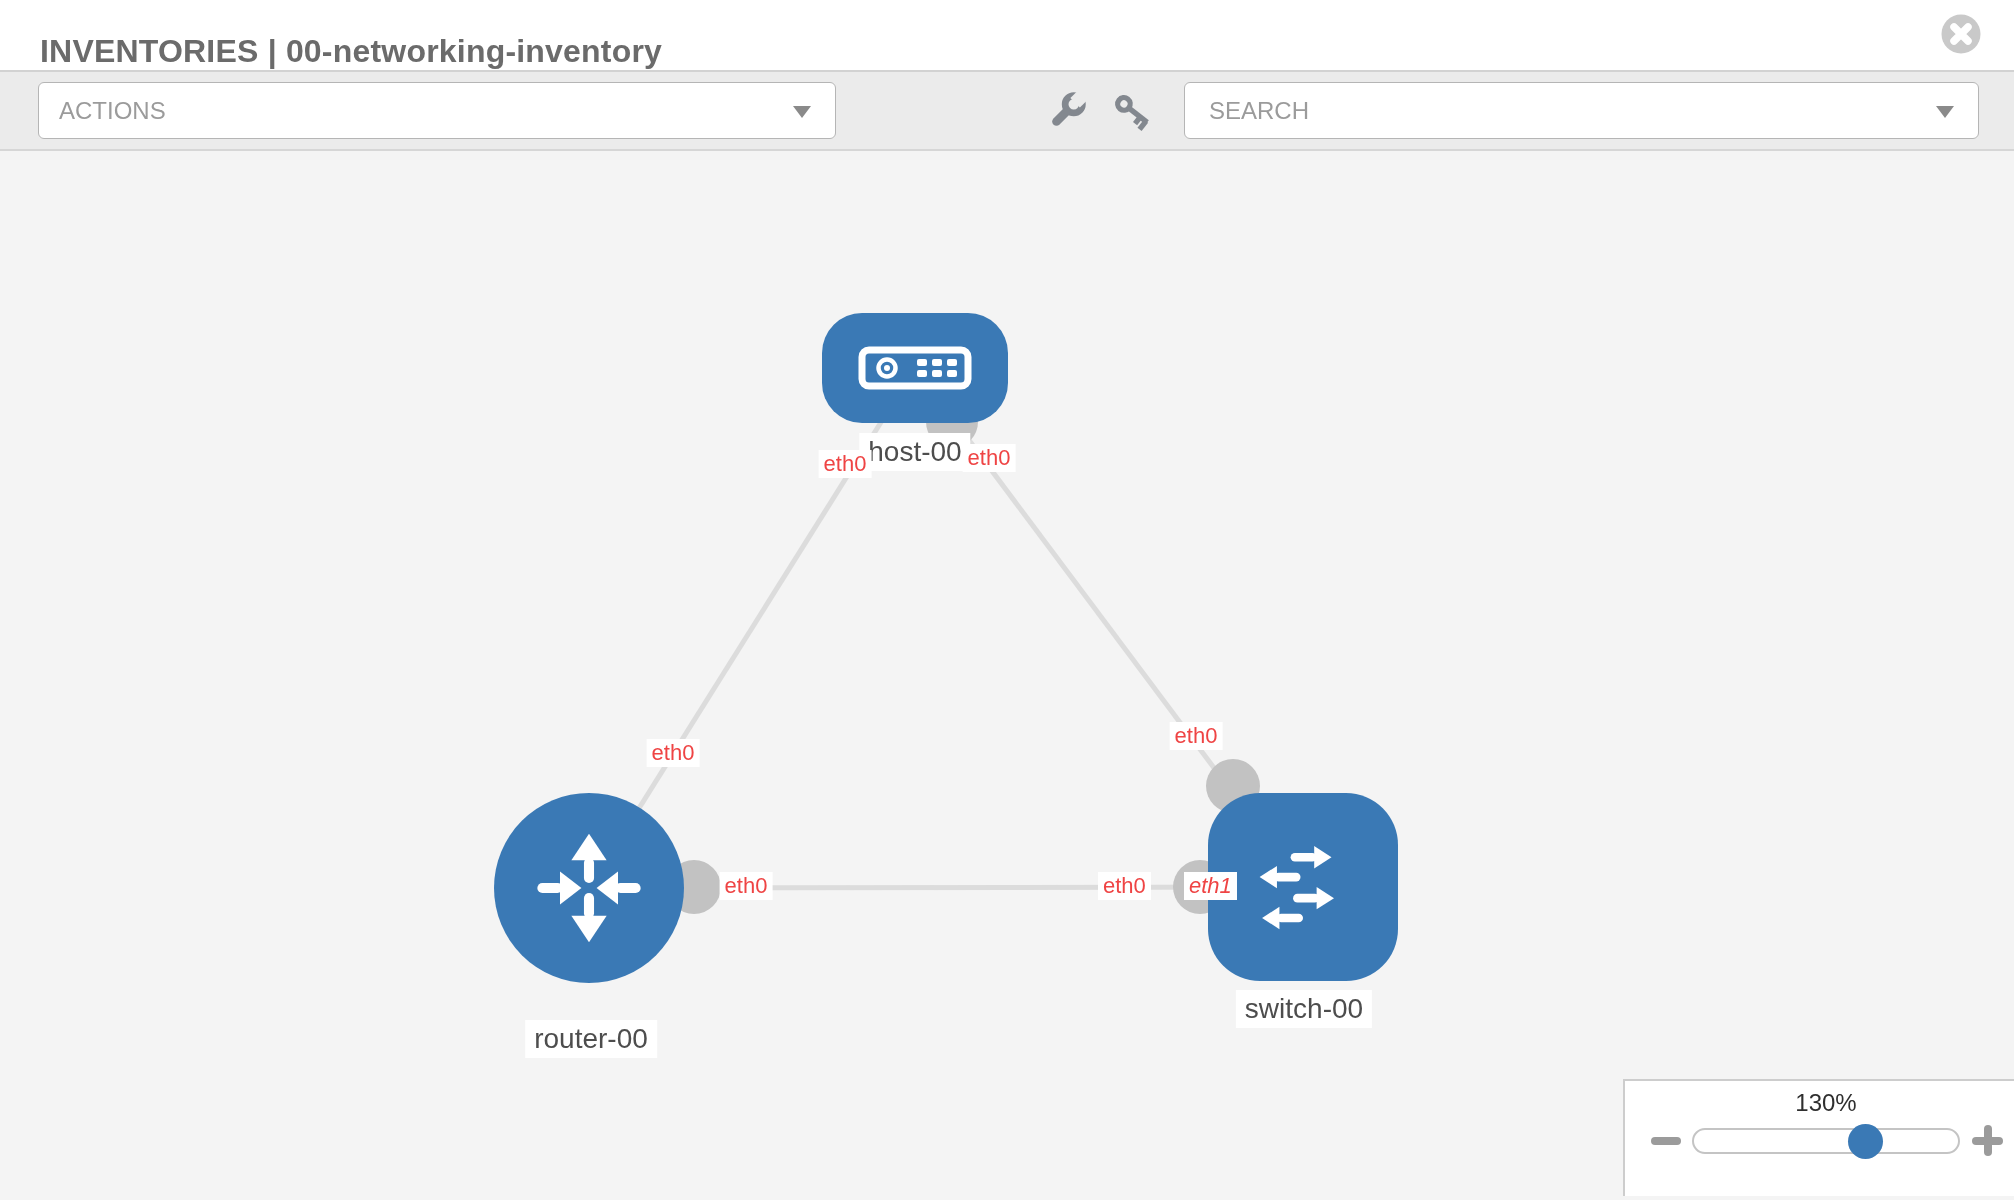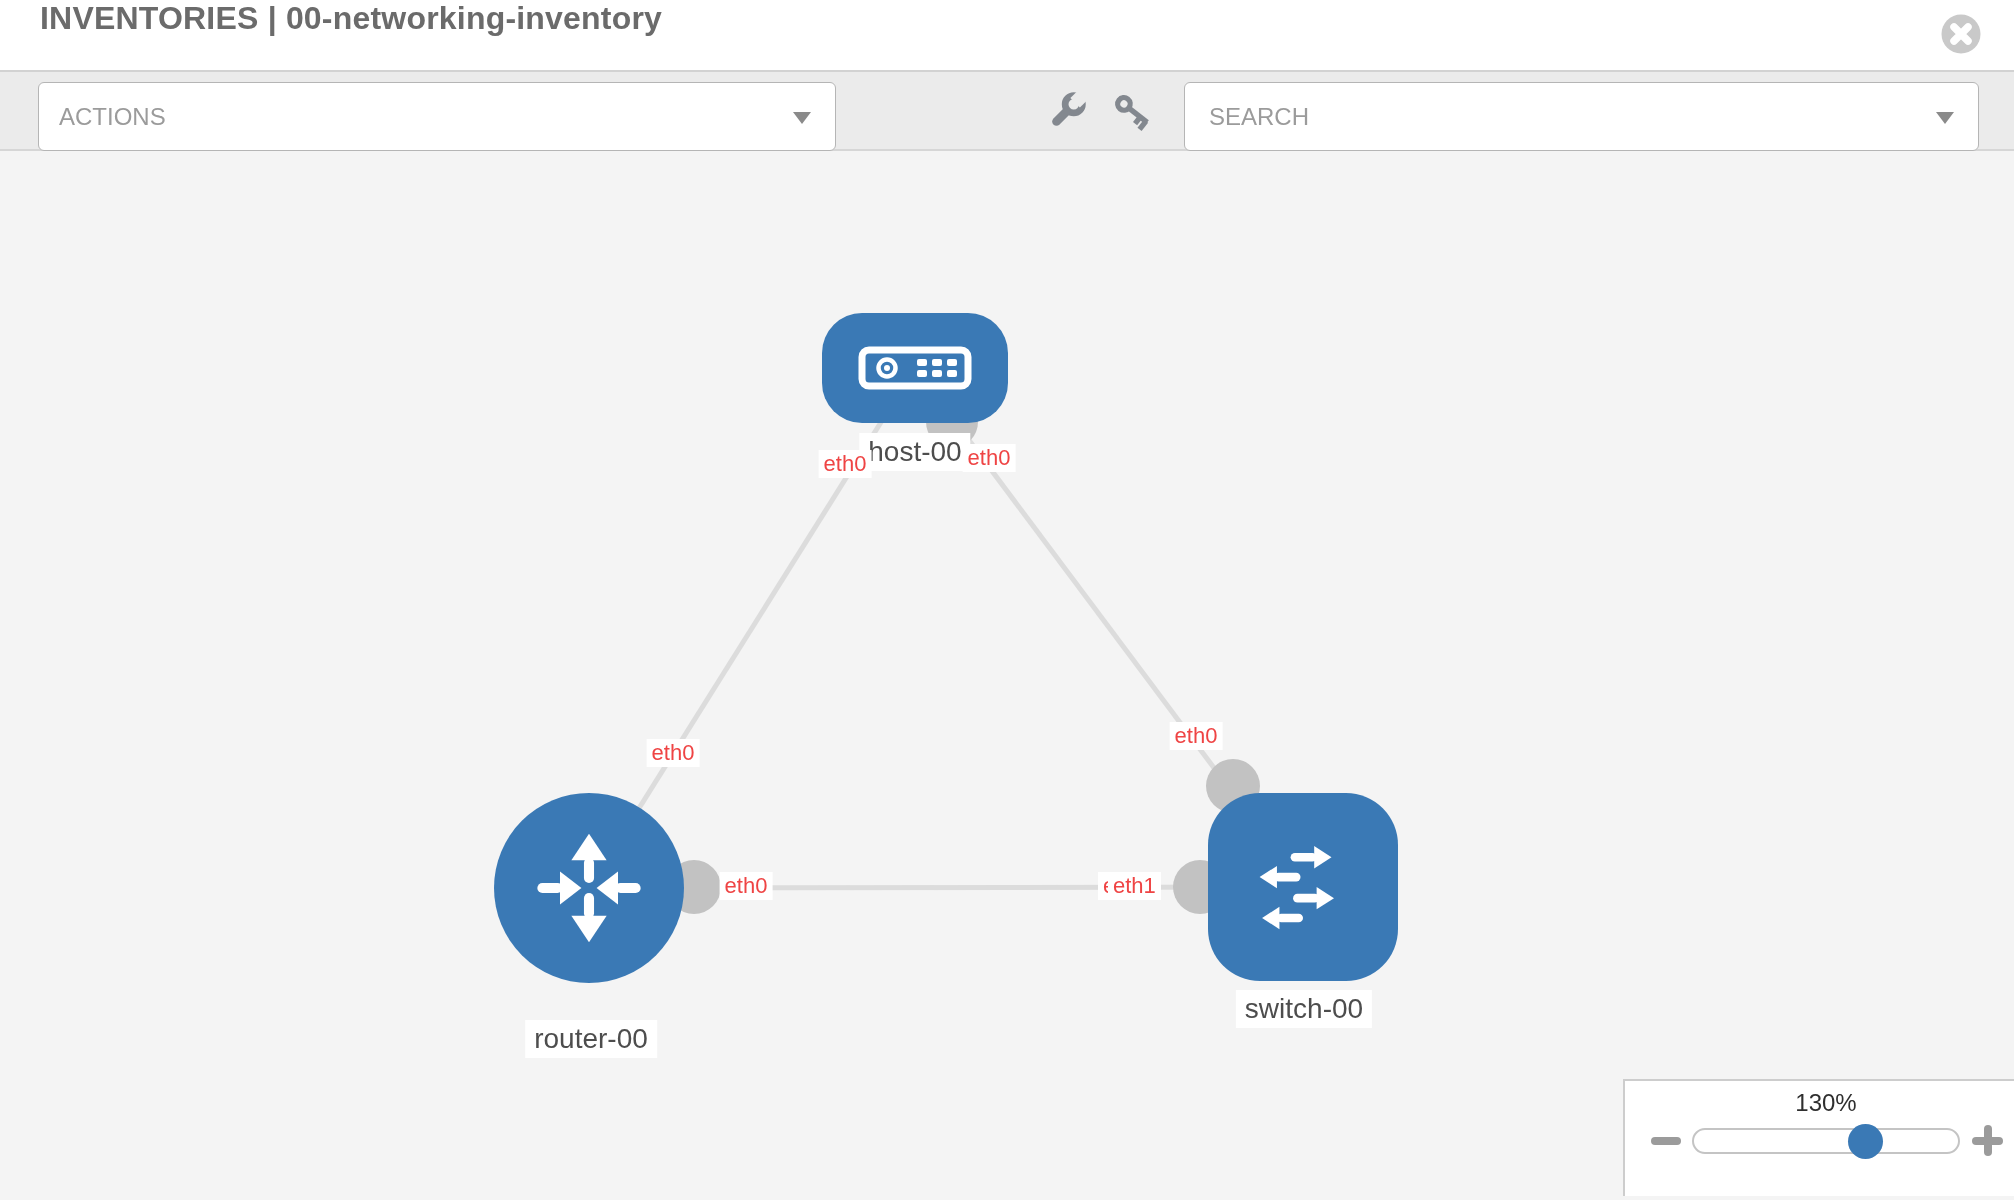--- a/index.html
+++ b/index.html
@@ -1,28 +1,28 @@
 <!DOCTYPE html>
 <html><head>
 <meta charset="utf-8">
 <style>
   * { margin:0; padding:0; box-sizing:border-box; }
   html,body { width:2014px; height:1200px; overflow:hidden;
               font-family:"Liberation Sans", sans-serif; background:#f4f4f4; }
 
   
   .header { height:72px; background:#ffffff; border-bottom:2px solid #d2d2d2;
-            display:flex; align-items:flex-start; padding:0 32px 0 40px; position:relative; }
+            display:flex; align-items:flex-end; padding:0 32px 0 40px; position:relative; }
   .page-title { font-size:32px; font-weight:bold; color:#6b6b6b; letter-spacing:.2px; }
   .close-btn { position:absolute; right:32px; top:13px; width:42px; height:42px;
                cursor:pointer; border:none; background:transparent; }
 
   
   .toolbar { height:79px; background:#ebebeb; border-bottom:2px solid #d6d6d6; position:relative; }
-  .select-box { position:absolute; top:10px; height:69px; background:#fff;
+  .select-box { position:absolute; top:10px; height:57px; background:#fff;
                 border:1px solid #b5b5b5; border-radius:6px;
                 display:flex; align-items:center; font-size:24px; color:#9b9b9b; }
   .select-box .caret { position:absolute; right:24px; top:50%; margin-top:-5px;
                        width:0; height:0; border-left:9px solid transparent;
                        border-right:9px solid transparent; border-top:12px solid #8a8a8a; }
   .actions-box { left:38px; width:798px; padding-left:20px; }
   .search-box  { left:1184px; width:795px; padding-left:24px;align-items:center; }
   .tool-icon { position:absolute; top:16px; width:46px; height:46px; cursor:pointer;
                background:transparent; border:none; }
   .tool-icon.wrench { left:1044px; }
@@ -165,21 +165,21 @@
 
   <span class="node-label" style="left:915px; top:301px;">host-00</span>
   <span class="node-label" style="left:591px; top:888px;">router-00</span>
   <span class="node-label" style="left:1304px; top:858px;">switch-00</span>
 
   <span class="iface-label" style="left:845px; top:313px;">eth0</span>
   <span class="iface-label" style="left:989px; top:307px;">eth0</span>
   <span class="iface-label" style="left:673px; top:602px;">eth0</span>
   <span class="iface-label" style="left:746px; top:735px;">eth0</span>
   <span class="iface-label anchored" style="left:1098px; top:735px;">eth0</span>
-  <span class="iface-label anchored" style="left:1108px; top:735px;">eth1</span>
+  <span class="iface-label anchored" style="left:1184px; top:735px;font-style:italic;">eth1</span>
   <span class="iface-label" style="left:1196px; top:585px;">eth0</span>
 
   <div class="zoom-panel">
     <div class="zoom-value">130%</div>
     <div class="zoom-minus"></div>
     <div class="zoom-track"></div>
     <div class="zoom-handle"></div>
     <div class="zoom-plus">
         <div class="h"></div>
         <div class="v"></div>

